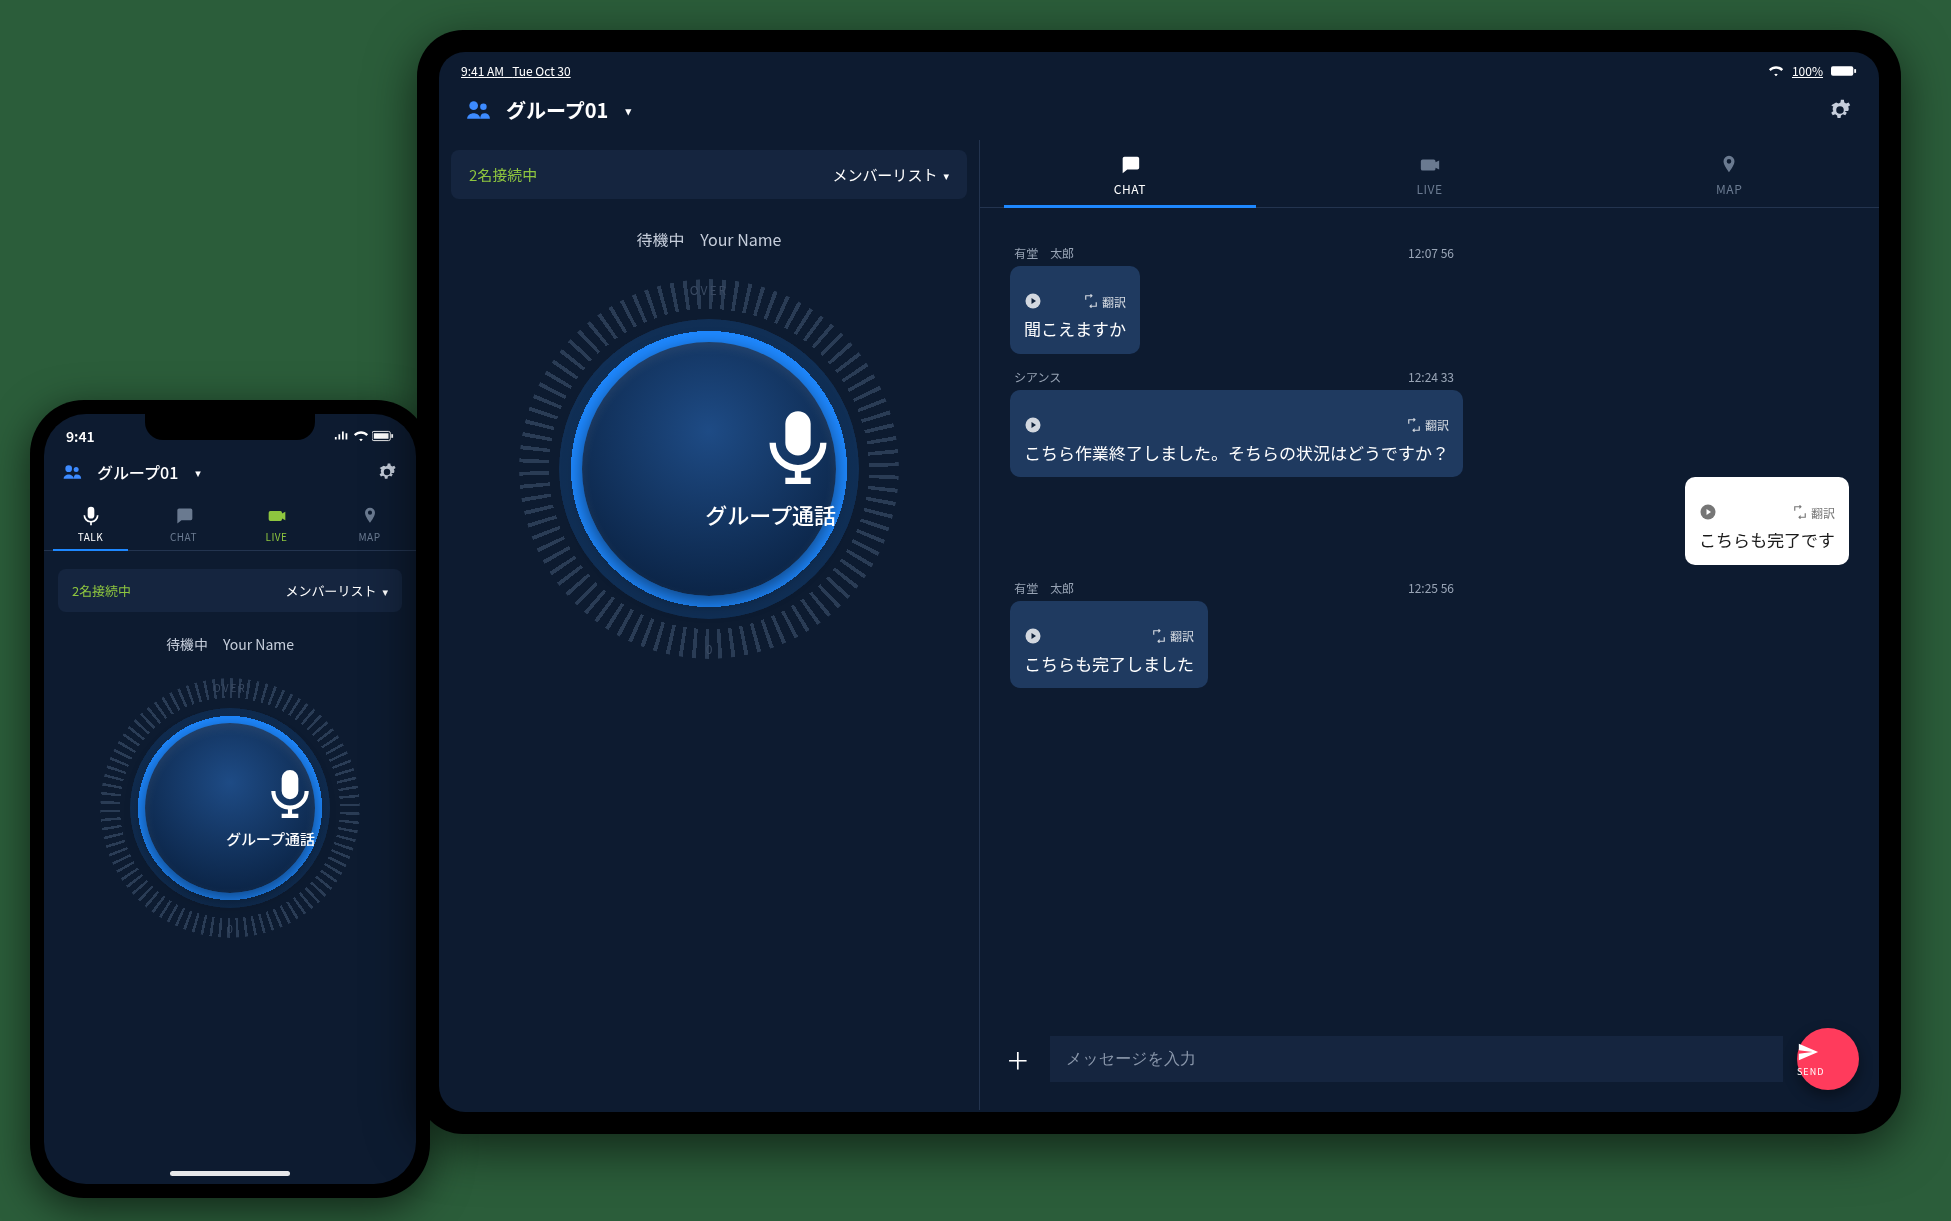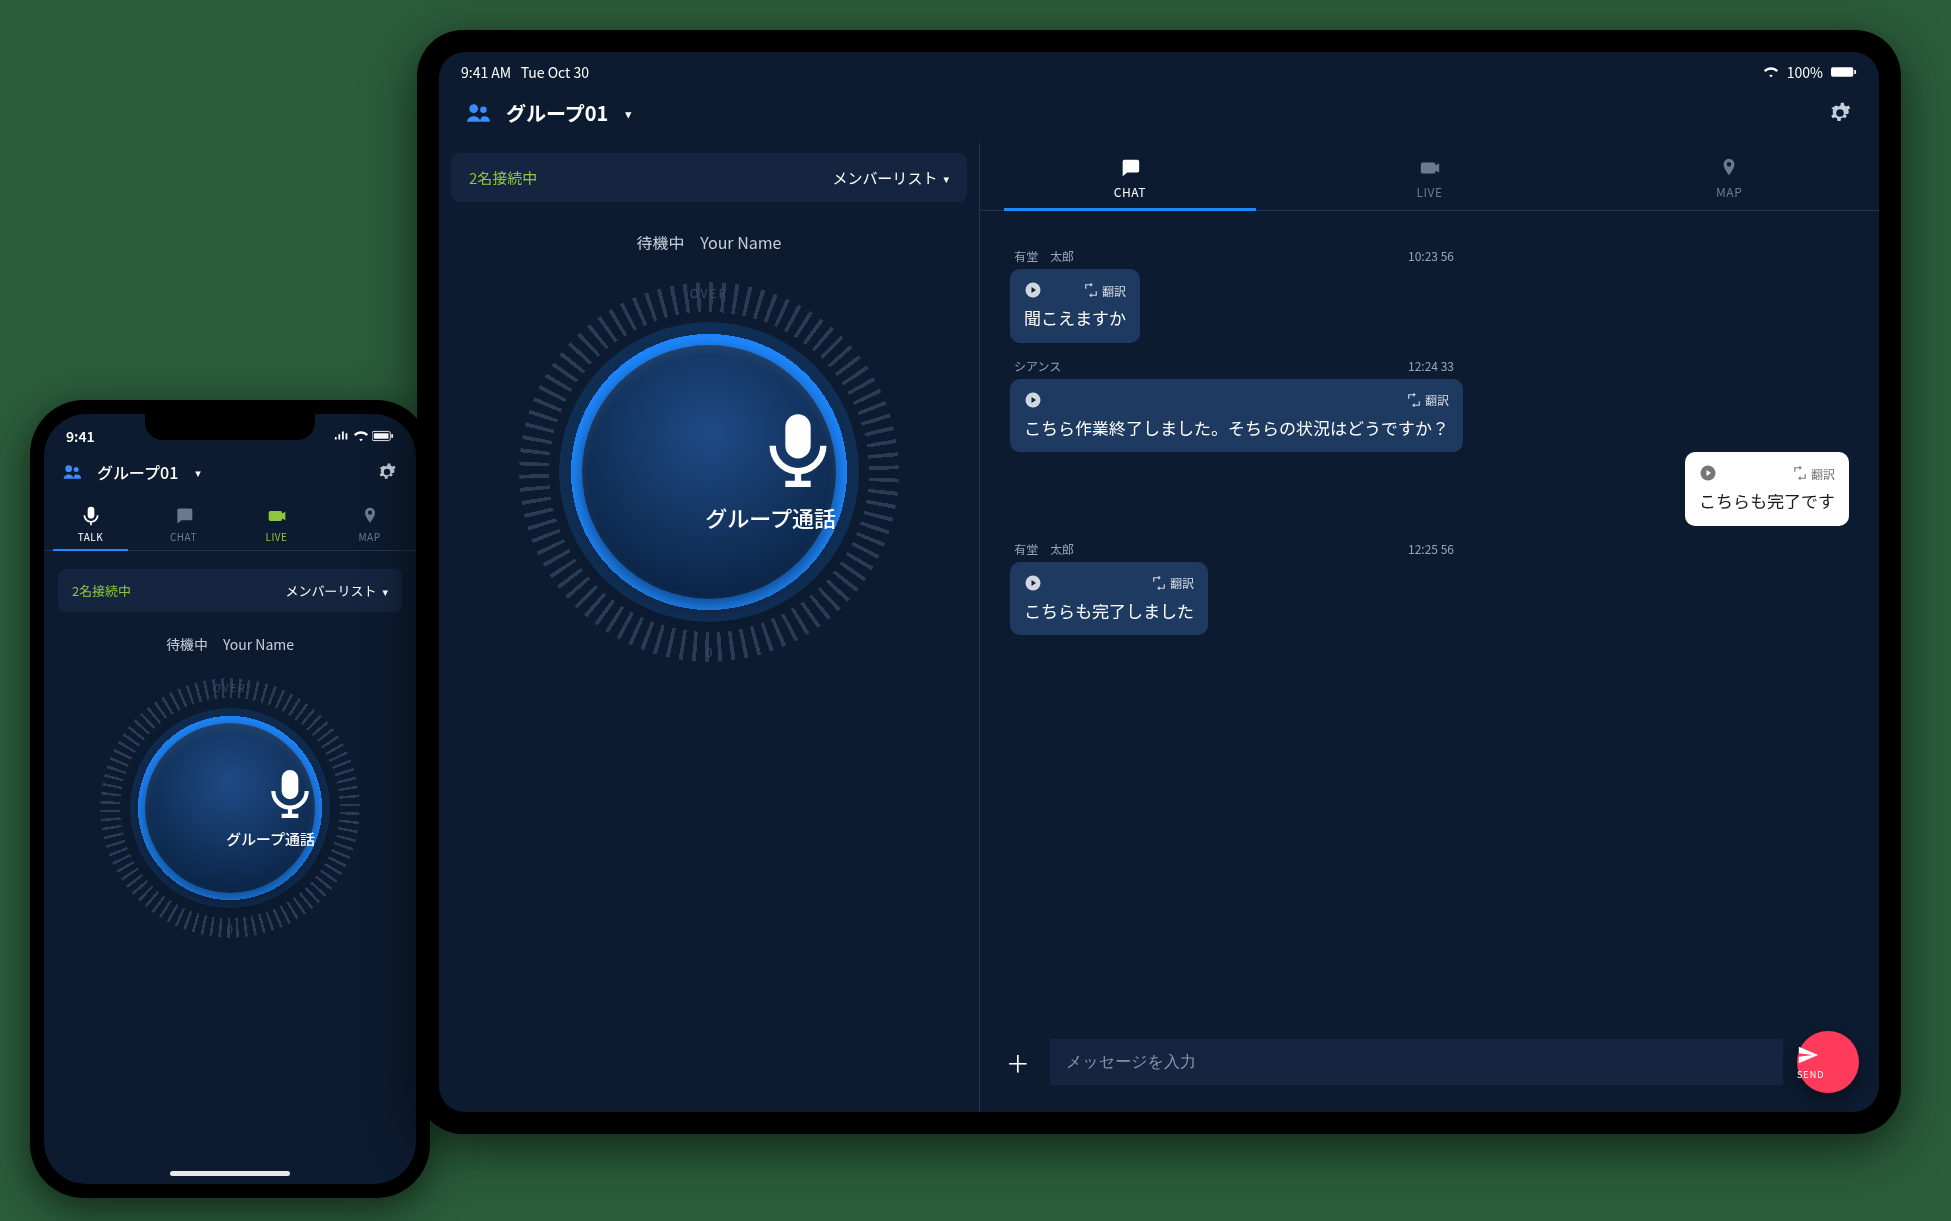--- a/index.html
+++ b/index.html
@@ -131,21 +131,21 @@
     width:1440px; height:1060px;
     background:#000; border-radius:46px; padding:22px;
     box-shadow:0 14px 50px rgba(0,0,0,.6);
   }
   .tablet-screen{
     width:100%; height:100%; background:var(--bg);
     border-radius:26px; overflow:hidden; position:relative; color:#fff;
   }
   .t-status{
     display:flex; justify-content:space-between; align-items:center;
-    padding:10px 22px 6px 22px; font-size:14px;
+    padding:10px 22px 6px 22px; font-size:12px;text-decoration:underline;
   }
   .t-status .right{display:flex; align-items:center; gap:8px;justify-content:center;}
   .t-header{
     display:flex; justify-content:space-between; align-items:center;
     padding:10px 26px 16px 26px;
   }
   .t-header .group-title{font-size:20px; font-weight:700;}
   .t-header .group-title svg{width:26px;height:26px;}
   .t-body{
     display:flex; height:calc(100% - 90px);
@@ -200,21 +200,21 @@
     background:var(--bubble-other); border-radius:10px;
     padding:12px 14px; max-width:440px; display:inline-block; position:relative;
   }
   .bubble.me{
     background:var(--bubble-me); color:var(--bubble-me-text);
     float:right;
   }
   .clearfix::after{content:"";display:block;clear:both;}
   .bubble-top{
     display:flex; justify-content:space-between; align-items:center; gap:20px;
-    font-size:12px; color:inherit; opacity:.8; margin-bottom:6px;
+    font-size:12px; color:inherit; opacity:.8; margin-bottom:6px;margin-top:14px;
   }
   .bubble-top .play{display:flex;align-items:center;gap:6px;}
   .bubble-top .play svg{width:18px;height:18px;}
   .bubble-top .translate{display:flex;align-items:center;gap:4px;}
   .bubble-top .translate svg{width:14px;height:14px;}
   .bubble-text{font-size:17px; line-height:1.5;}
   .bubble.me .bubble-top{color:#555;}
 
   .composer{
     display:flex; align-items:center; gap:14px;
@@ -417,21 +417,21 @@
             <svg class="tab-icon ico" width="24" height="22" viewBox="0 0 24 24">
                 <path d="M12 2a6 6 0 0 0-6 6c0 4.5 6 12 6 12s6-7.5 6-12a6 6 0 0 0-6-6zm0 8.5A2.5 2.5 0 1 1 12 5.5a2.5 2.5 0 0 1 0 5z"></path>
               </svg>
             <span>MAP</span>
           </div>
         </div>
 
         <div class="chat-scroll" id="chat-scroll">
             <div class="msg-meta" style="max-width: 440px;">
               <span>有堂　太郎</span>
-              <span>10:23 56</span>
+              <span>12:07 56</span>
             </div>
             <div class="clearfix"><div class="bubble"><div class="bubble-top">
                   <span class="play">
                     <svg viewBox="0 0 24 24" class="ico">
                       <circle cx="12" cy="12" r="10" fill="currentColor"></circle>
                       <path d="M10 8l6 4-6 4z" fill="#0d1b30"></path>
                     </svg>
                   </span>
                   <span class="translate">
                     <svg viewBox="0 0 24 24" class="ico">

